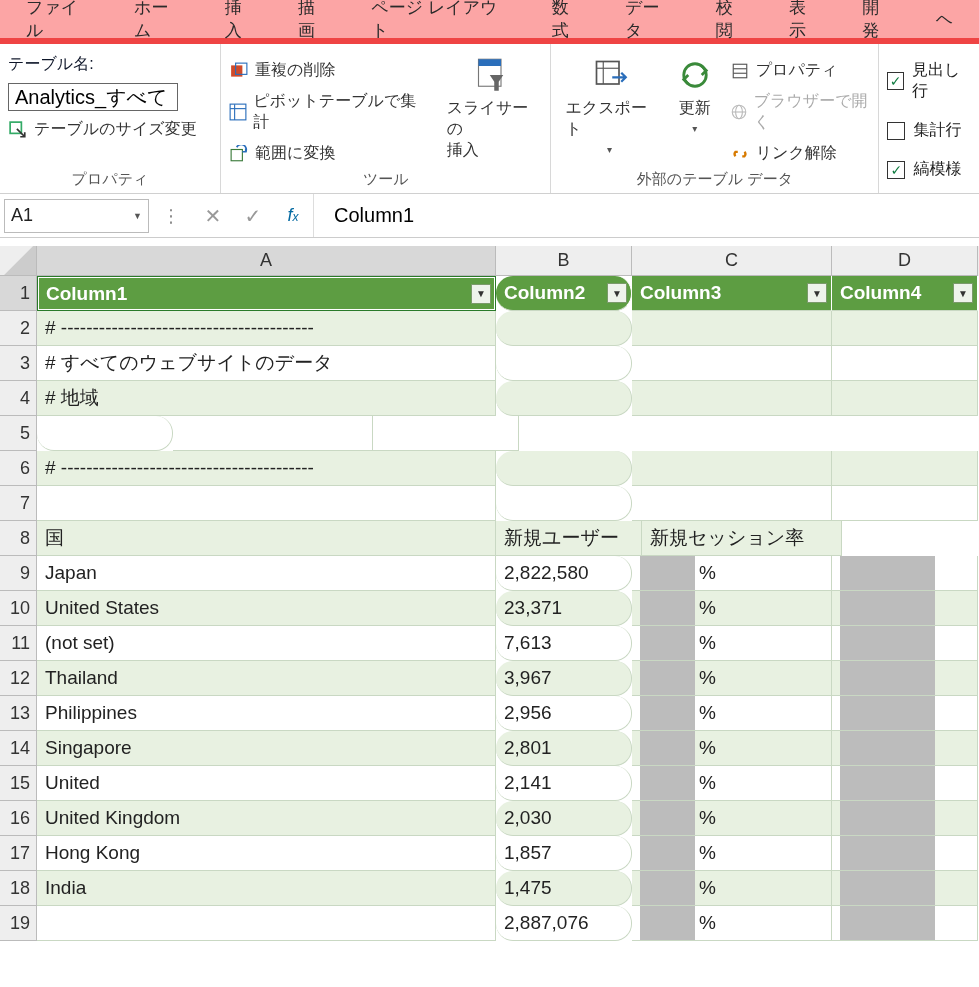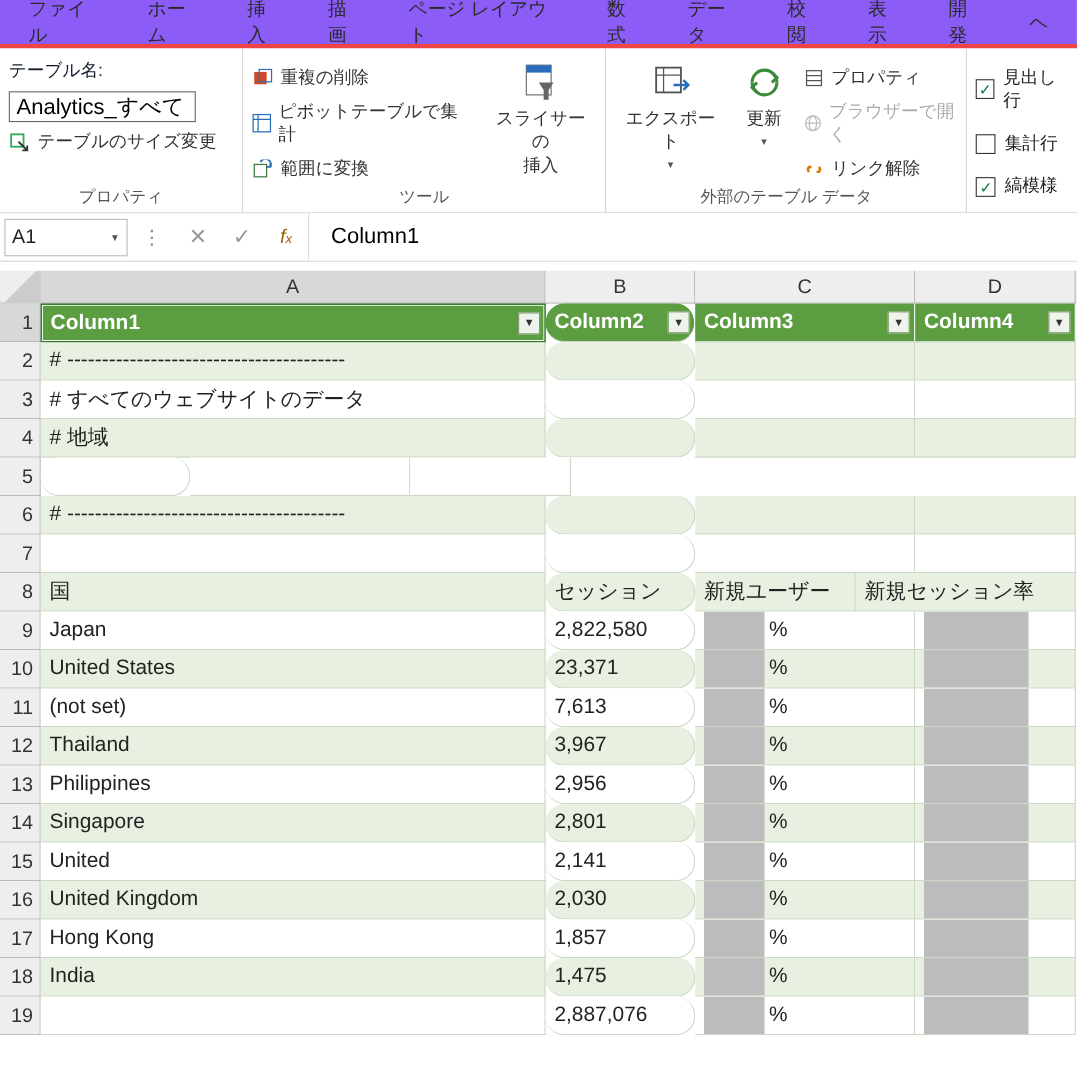--- a/index.html
+++ b/index.html
@@ -9,23 +9,23 @@
     background: #fff;
     width: 979px;
     overflow: hidden;
     color: #222;
   }
   
   .ribbon-tabs {
     display: flex;
     align-items: center;
     height: 44px;
-    border-bottom: 4px solid #ef4444;
+    border-bottom: 6px solid #ef4444;
     padding: 0 6px;
-    background: #8b5cf6;
+    background: #fca5a5;
   }
   .ribbon-tab {
     padding: 10px 20px;
     font-size: 17px;
     color: #2a2a2a;
     cursor: pointer;
   }
   
   .ribbon-body {
     display: flex;
@@ -66,41 +66,41 @@
     padding: 2px 0;
   }
   .small-btn.disabled { color: #aaa; }
   .icon-box {
     width: 20px; height: 20px; display: inline-flex;
     align-items: center; justify-content: center;
   }
   .big-btn {
     display: flex; flex-direction: column; align-items: center;
     justify-content: flex-start; gap: 4px; cursor: pointer;
-    padding: 2px 6px; font-size: 16px; color: #333; text-align: center;
+    padding: 2px 6px; font-size: 16px; color: #333; text-align: left;
   }
   .big-icon { width: 38px; height: 38px; }
   .drop-arrow { font-size: 10px; color: #555; }
   .chk { display: flex; align-items: center; gap: 8px; font-size: 16px; padding: 6px 0; }
   .chkbox { width: 18px; height: 18px; border: 1px solid #333; display: inline-flex; align-items:center; justify-content:center; font-size:14px; color:#107c41; }
   
   .namebox-row {
     display: flex; align-items: center; height: 44px;
     border-bottom: 1px solid #ccc; background: #fff;
   }
   .namebox {
-    width: 112px; height: 34px; border: 1px solid #bbb;
+    width: 145px; height: 34px; border: 1px solid #bbb;
     margin: 4px 0 4px 4px; display:flex; align-items:center;
     justify-content: space-between; padding: 0 6px;
     font-size: 18px; background:#fff;
   }
   .namebox .arrow { font-size: 9px; color: #555; }
   .fb-sep { width: 44px; text-align:center; color:#888; font-size:18px; }
   .fb-btn { width: 40px; text-align:center; color:#999; font-size:20px; cursor:pointer; }
-  .fb-btn.fx { font-style: italic; color:#a16207; font-size:18px; }
+  .fb-btn.fx { font-style: italic; color:#0369a1; font-size:18px; }
   .formula-input {
     flex:1; border:none; border-left:1px solid #ddd;
     height: 100%; font-size: 20px; padding-left: 20px; outline:none;
   }
   .spacer-row { height: 8px; background:#fff; }
   
   .grid-wrap { overflow:hidden; }
   .col-headers { display:flex; background:#eee; height: 30px; }
   .corner {
     width: 37px; background: linear-gradient(135deg, #eee 50%, #ccc 52%);
@@ -448,23 +448,20 @@
         </div>
         <div class="cell D">
           <span></span>
         </div>
       </div>
       <div class="row band">
         <div class="rowh">8</div>
         <div class="cell A">
           <span>国</span>
         </div>
-        <div class="cell B">
-          <span>セッション</span>
-        </div>
         <div class="cell D">
           <span>新規ユーザー</span>
         </div>
         <div class="cell C">
           <span>新規セッション率</span>
         </div>
       </div>
       <div class="row">
         <div class="rowh">9</div>
         <div class="cell A">

